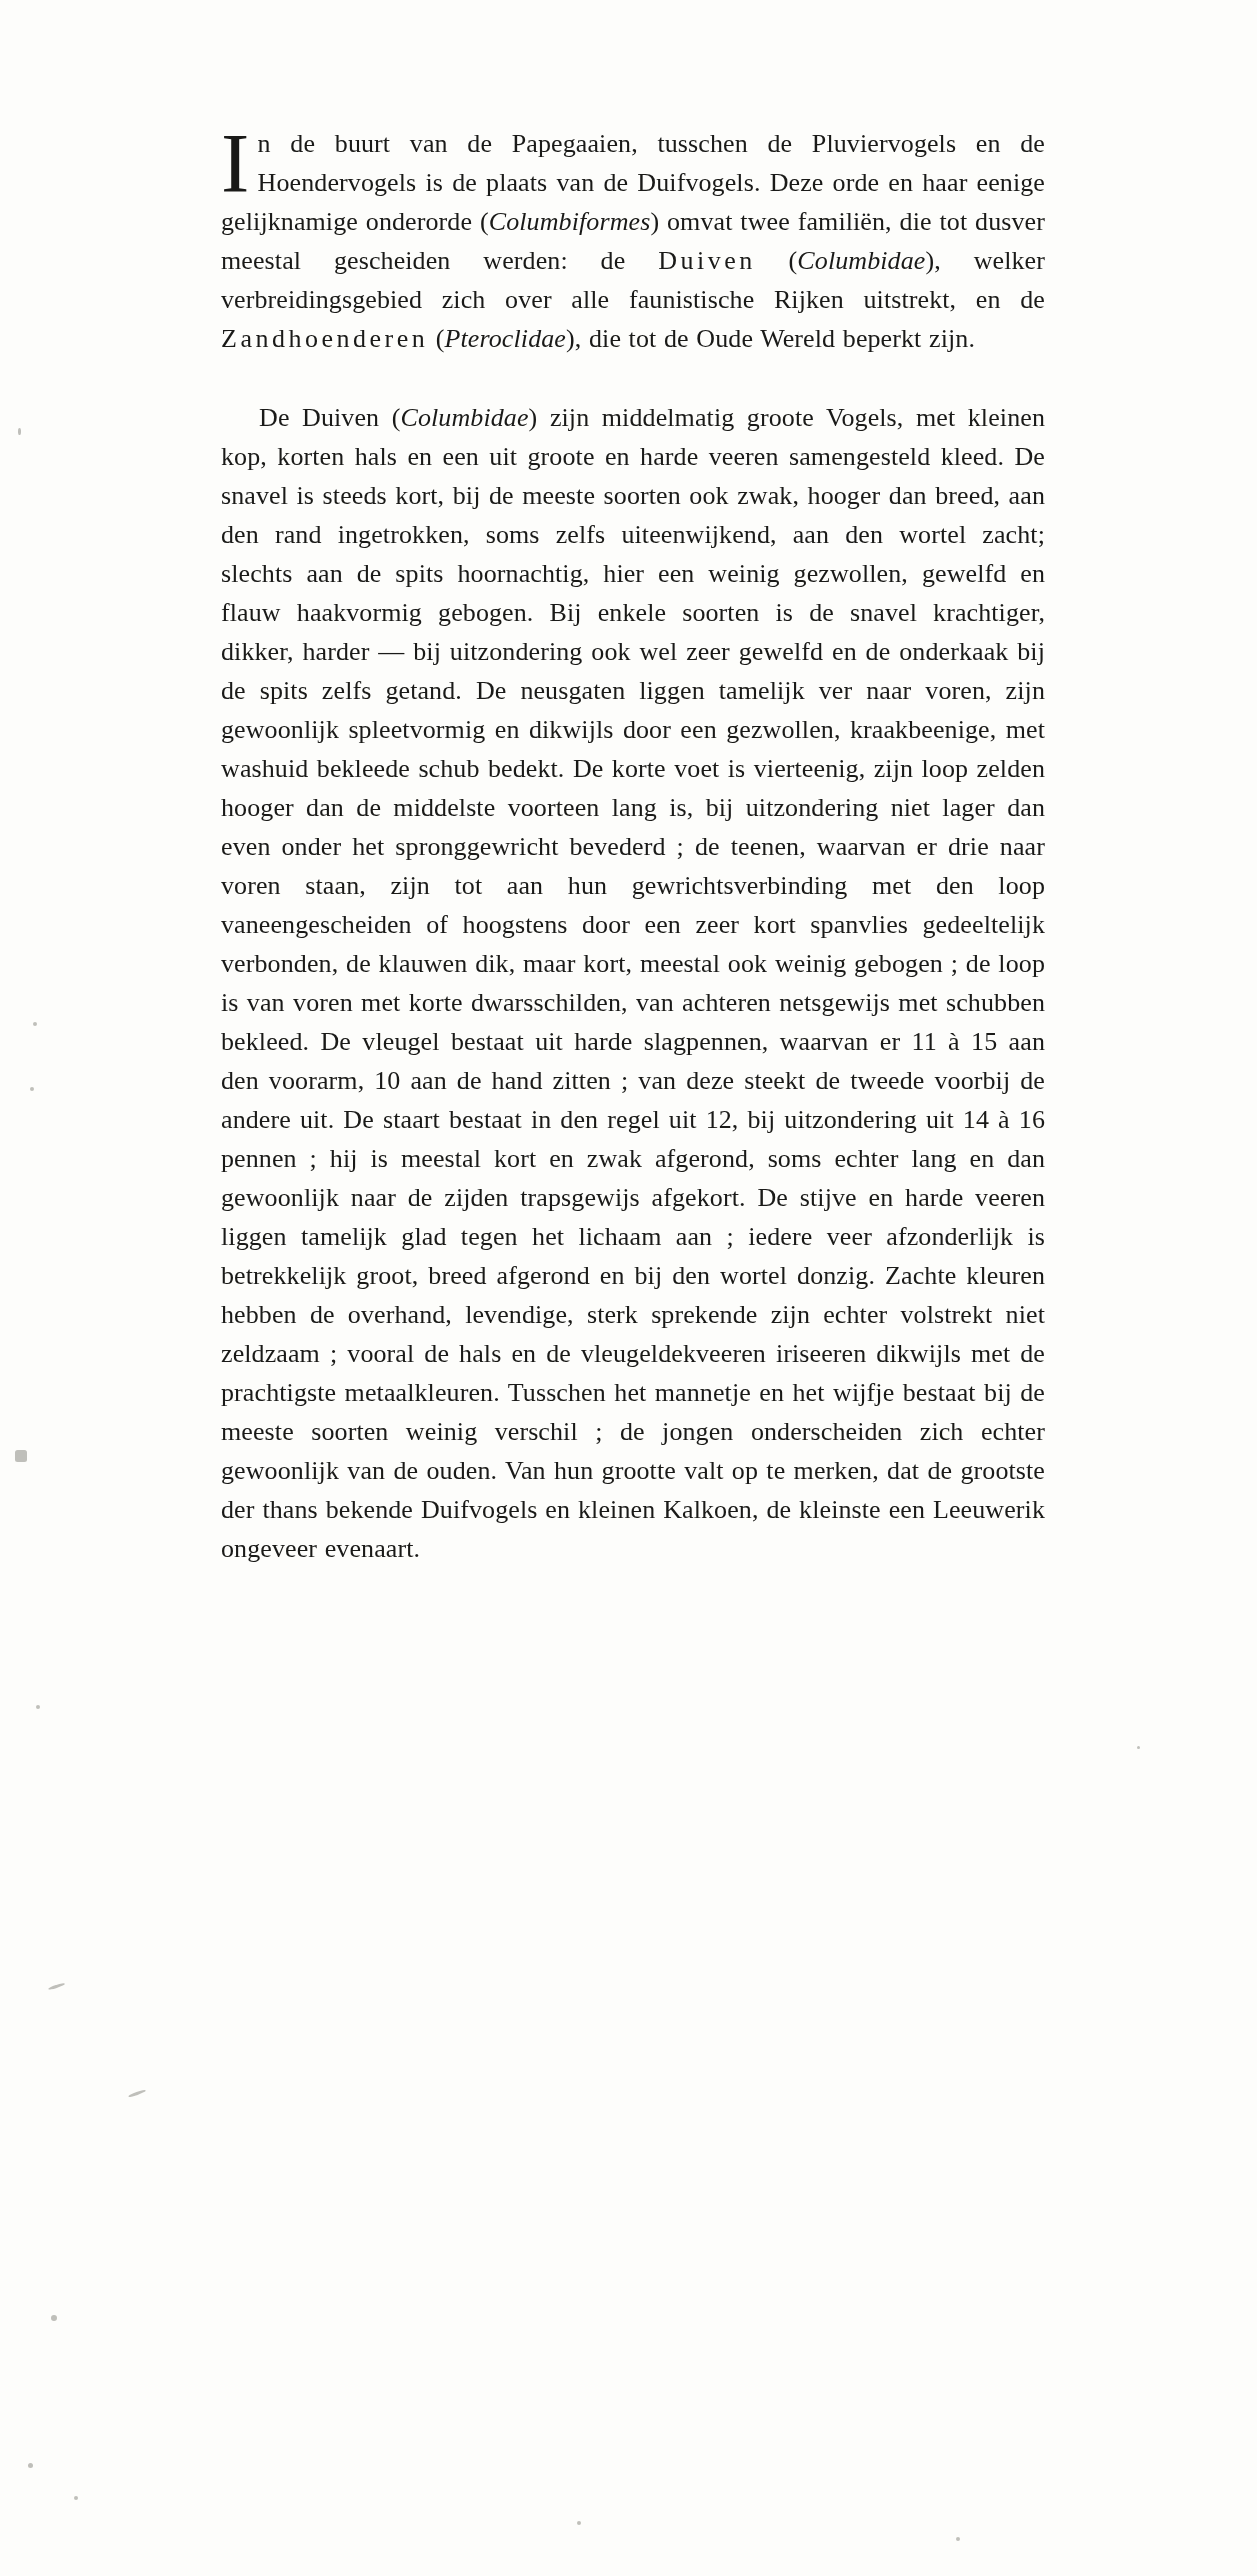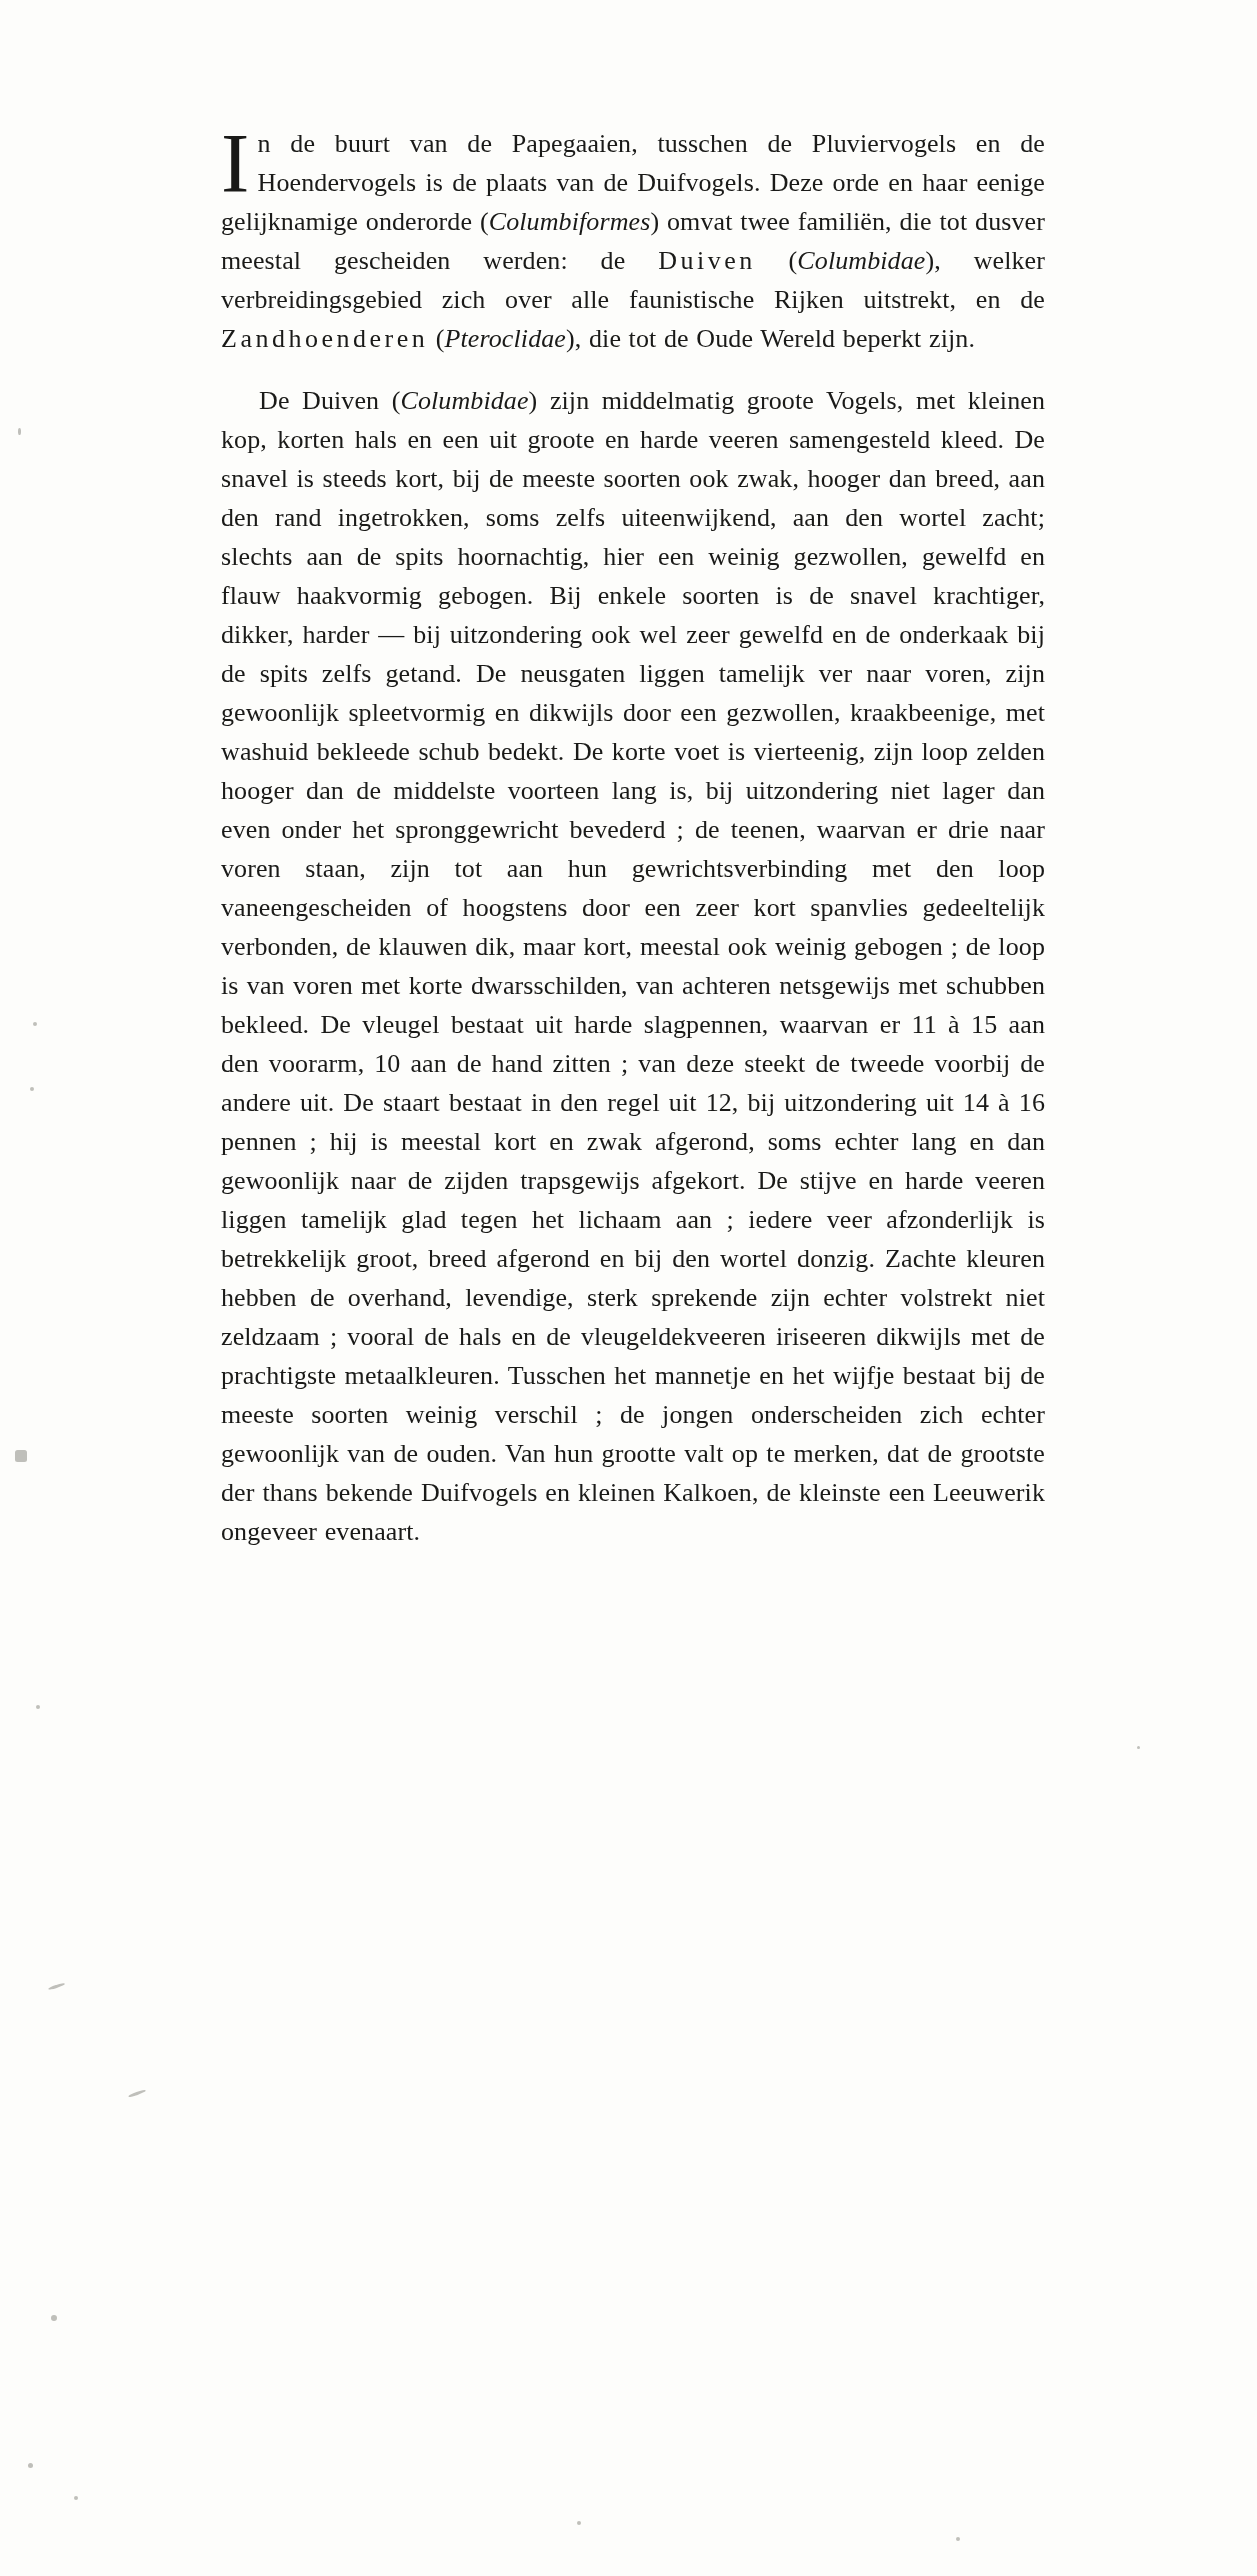--- a/index.html
+++ b/index.html
@@ -38,21 +38,21 @@
   p {
     margin: 0;
     font-size: 26px;
     line-height: 39px;
     text-align: justify;
     text-justify: inter-word;
     letter-spacing: 0.1px;
     word-spacing: 1px;
   }
   p.para2 {
-    margin-top: 23px;
+    margin-top: 40px;
     text-indent: 38px;
   }
   .dropcap {
     float: left;
     font-family: "Liberation Serif", serif;
     font-size: 85px;
     line-height: 69px;
     padding: 3.3px 8.2px 0 0;
     margin-top: 1.6px;
     font-weight: normal;

